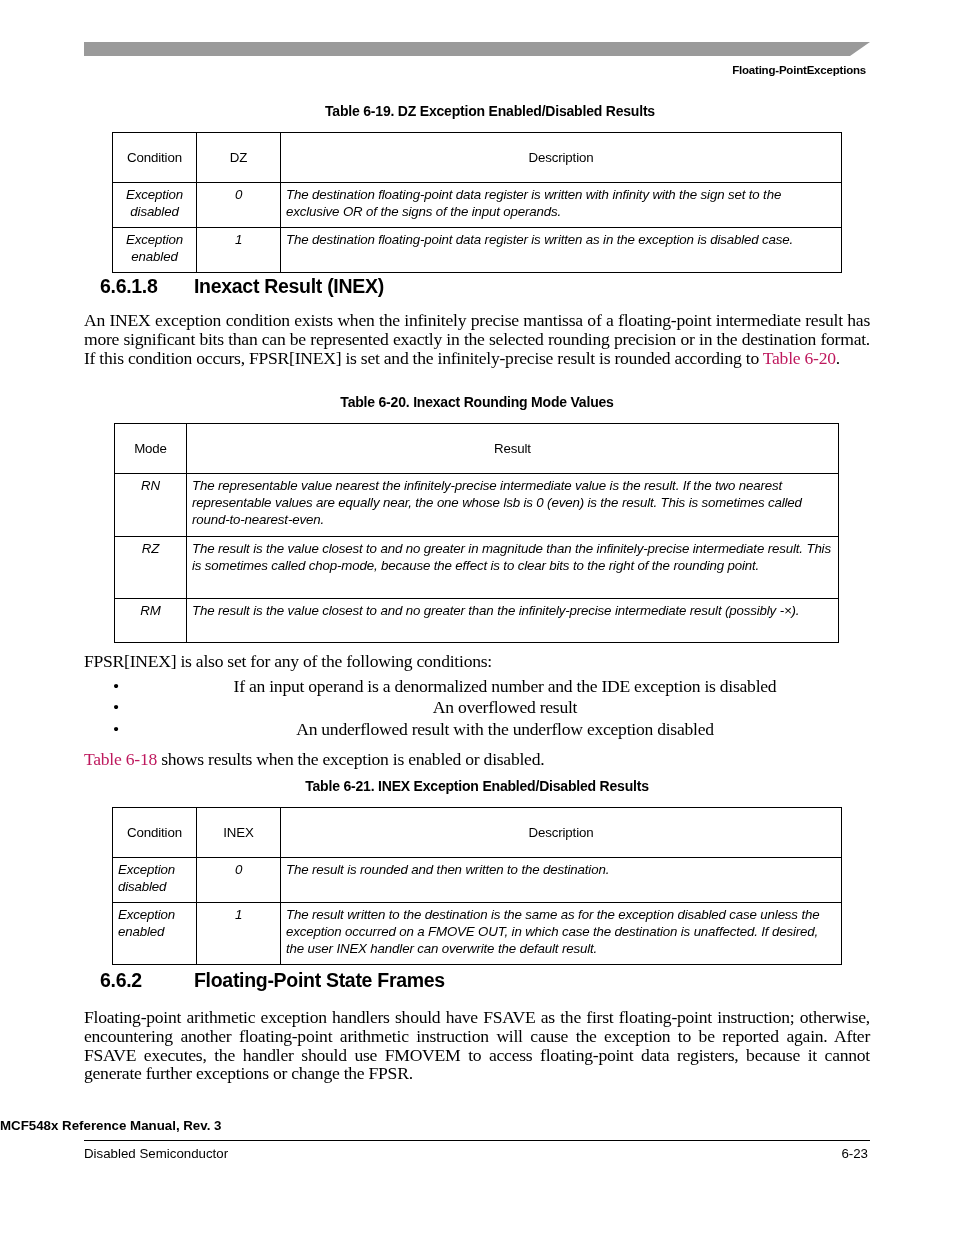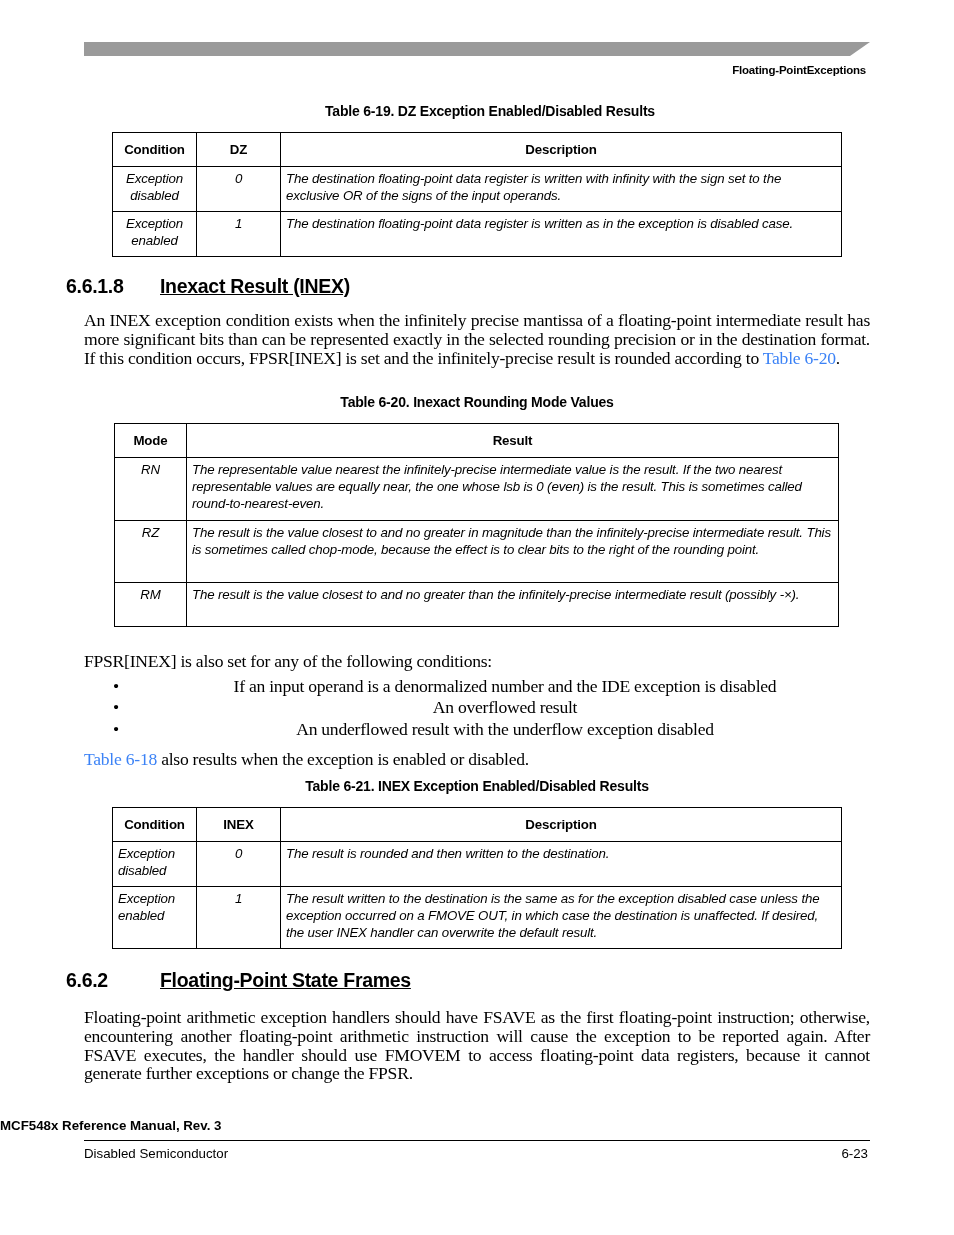--- a/index.html
+++ b/index.html
@@ -7,30 +7,30 @@
   body { position: relative; font-family: "Liberation Serif", serif; color: #000; overflow: hidden; }
 
   .header-bar { position: absolute; left: 84px; top: 42px; width: 786px; height: 14px; }
   .header-bar svg { display: block; }
   .running-head { position: absolute; right: 88px; top: 64px; font-family: "Liberation Sans", sans-serif; font-size: 11.5px; font-weight: bold; letter-spacing: -0.2px; }
 
   .caption { position: absolute; left: 0; width: 954px; text-align: center; font-family: "Liberation Sans", sans-serif; font-weight: bold; font-size: 14px; letter-spacing: -0.2px; }
 
   table.doc { position: absolute; border-collapse: collapse; font-family: "Liberation Sans", sans-serif; font-size: 13.3px; line-height: 17px; letter-spacing: -0.15px; }
   table.doc th, table.doc td { border: 1px solid #000; vertical-align: top; }
-  table.doc th { font-weight: bold; text-align: center; vertical-align: middle; padding: 0 4px; }
+  table.doc th { font-weight: normal; text-align: center; vertical-align: middle; padding: 16px 4px; }
   table.doc td { padding: 3px 5px 3px 5px; font-style: italic; }
   table.doc td.center { text-align: center; }
   table.doc td.left { text-align: left; }
 
-  h2.section { position: absolute; left: 66px; font-family: "Liberation Sans", sans-serif; font-weight: bold; font-size: 19.5px; letter-spacing: -0.3px; text-decoration: underline; }
+  h2.section { position: absolute; left: 100px; font-family: "Liberation Sans", sans-serif; font-weight: bold; font-size: 19.5px; letter-spacing: -0.3px; }
   h2.section .num { display: inline-block; width: 94px; }
 
   .para { position: absolute; left: 84px; width: 786px; font-size: 17.6px; line-height: 18.8px; text-align: justify; letter-spacing: -0.25px; }
-  .link { color: #3b82f6; }
+  .link { color: #be185d; }
 
   ul.bullets { position: absolute; left: 84px; width: 786px; list-style: none; font-size: 17.6px; line-height: 21.3px; letter-spacing: -0.25px; }
   ul.bullets li { position: relative; padding-left: 56px; text-align: center; }
   ul.bullets li::before { content: "\2022"; position: absolute; left: 29px; }
 
   .footer-title { position: absolute; left: 0; width: 954px; top: 1118px; text-align: left; font-family: "Liberation Sans", sans-serif; font-weight: bold; font-size: 13.3px; }
   .footer-rule { position: absolute; left: 84px; top: 1140px; width: 786px; height: 1px; background: #000; }
   .footer-left { position: absolute; left: 84px; top: 1146px; font-family: "Liberation Sans", sans-serif; font-size: 13.3px; }
   .footer-right { position: absolute; right: 86px; top: 1146px; font-family: "Liberation Sans", sans-serif; font-size: 13.3px; }
 </style>
@@ -100,21 +100,21 @@
   </tr>
 </tbody>
   </table>
 
 <p class="para" style="top:652px;">FPSR[INEX] is also set for any of the following conditions:</p>
 <ul class="bullets" style="top:676px;">
   <li>If an input operand is a denormalized number and the IDE exception is disabled</li>
   <li>An overflowed result</li>
   <li>An underflowed result with the underflow exception disabled</li>
 </ul>
-<p class="para" style="top:750px;"><span class="link">Table 6-18</span><span> also results when the exception is enabled or disabled.</span></p>
+<p class="para" style="top:750px;"><span class="link">Table 6-18</span><span> shows results when the exception is enabled or disabled.</span></p>
 
 <div class="caption" style="top:778px;">Table 6-21. INEX Exception Enabled/Disabled Results</div>
 <table class="doc" style="left:112px; top:807px; width:730px;">
   <colgroup>
       <col style="width:84px">
       <col style="width:84px">
       <col>
     </colgroup>
   <tbody>
       <tr style="height:34px">

